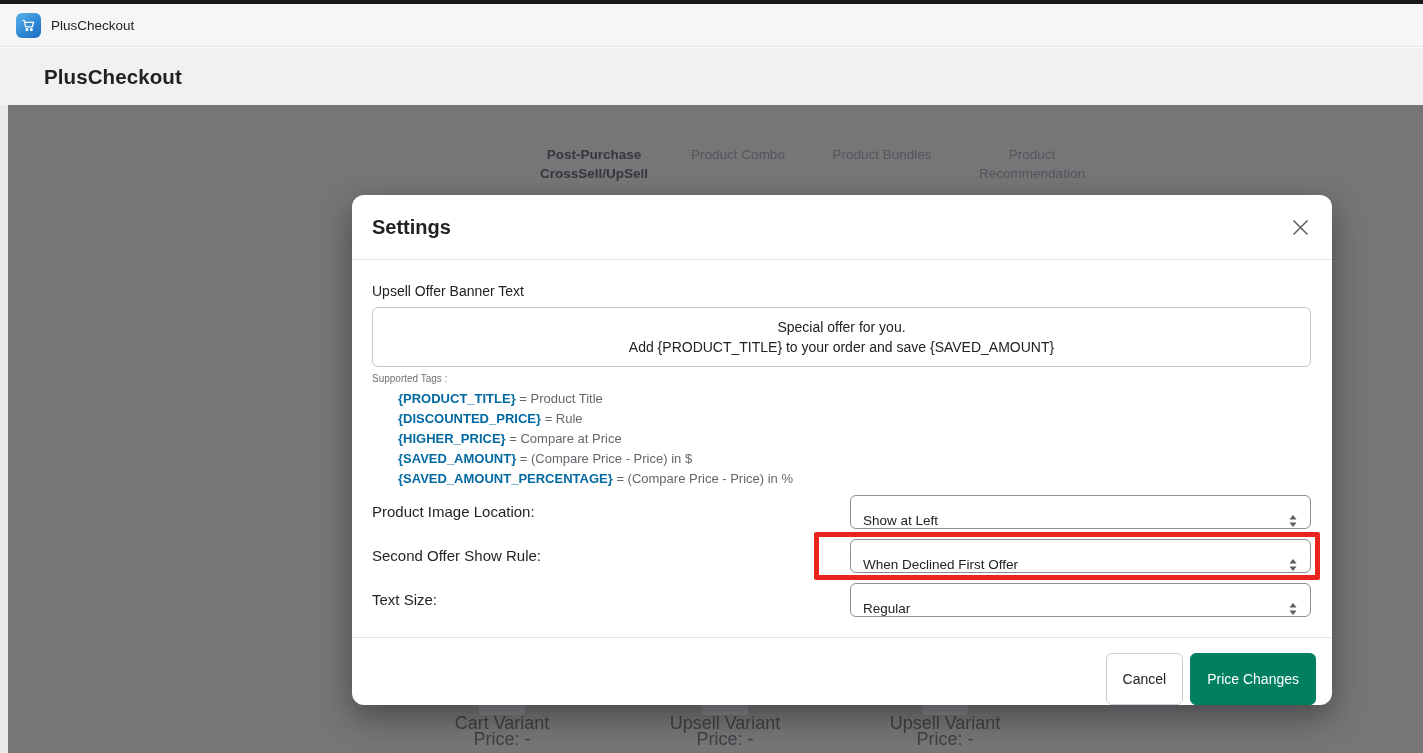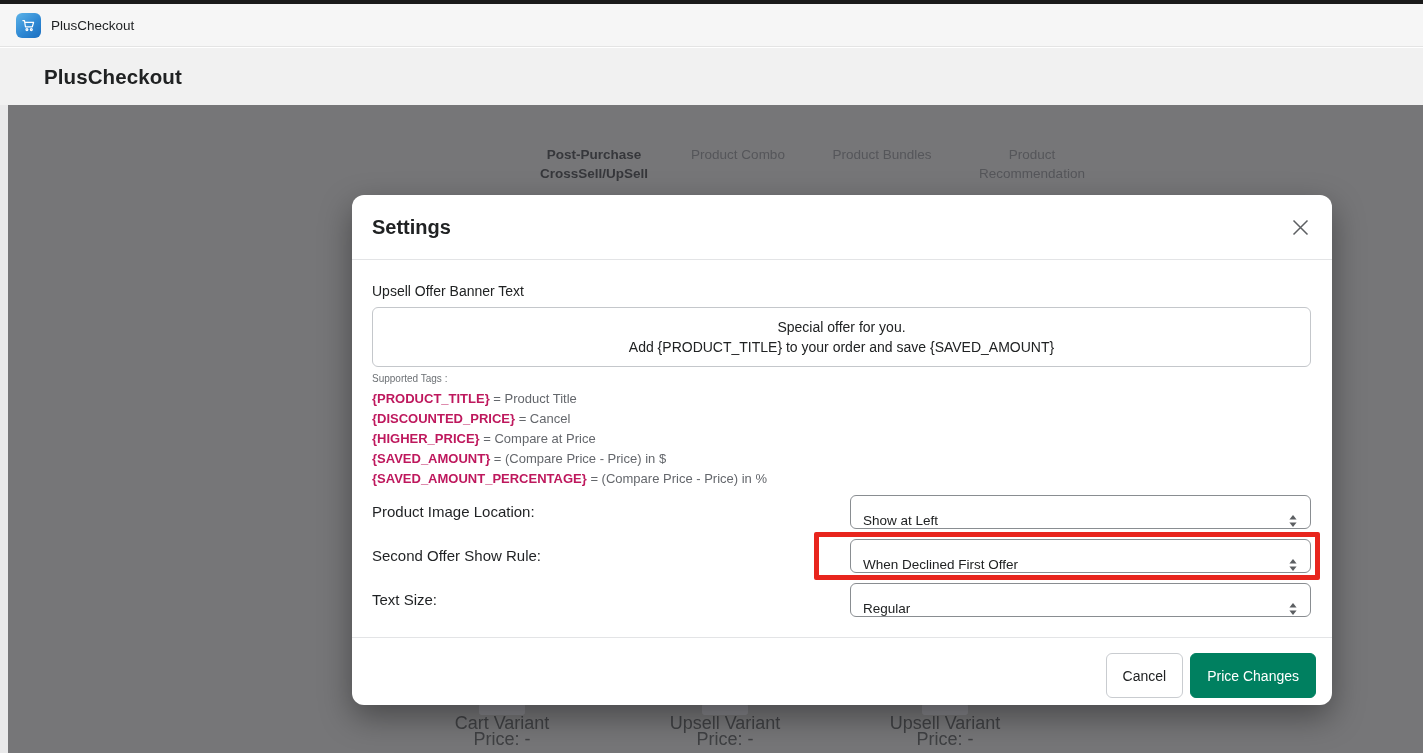--- a/index.html
+++ b/index.html
@@ -35,33 +35,33 @@
   .modal-close { position:absolute; right:18px; top:18px; width:28px; height:28px; border:none; background:none;
     cursor:pointer; display:flex; align-items:center; justify-content:center; }
 
   .banner-label { position:absolute; left:20px; top:88px; font-size:14px; color:#202223; }
   .banner-input { position:absolute; left:20px; top:112px; width:939px; height:60px; border:1px solid #c4c7cb;
     border-radius:6px; resize:none; text-align:center; font-family:"Liberation Sans",sans-serif;
     font-size:14px; line-height:20px; color:#202223; padding-top:9px; outline:none; background:#fff; }
 
   .tags { position:absolute; left:20px; top:174px; font-size:13px; line-height:20px; color:#64676c; }
   .tags .heading { font-size:10px; color:#6d7175; }
-  .tags b { color:#be185d; font-weight:700; }
+  .tags b { color:#0369a1; font-weight:700;margin-left:26px; }
 
   .field-label { position:absolute; left:20px; font-size:15px; color:#1f2123; line-height:34px; }
   .select { position:absolute; left:498px; width:461px; height:34px; background:#fff;
     border:1px solid #898d91; border-radius:6px; display:flex; align-items:flex-end;
     padding:0 12px; cursor:pointer; }
   .select span { font-size:13.5px; color:#202223; flex:1 1 auto; }
   .red-box { position:absolute; left:462px; top:337px; width:506px; height:48px;
     border:5px solid #e8251d; border-radius:2px; pointer-events:none; z-index:5; }
 
   .footer-divider { position:absolute; left:0; top:442px; width:100%; border-top:1px solid #e3e4e6; }
   .footer { position:absolute; right:16px; top:458px; display:flex; gap:7px; }
-  .btn { height:45px; border-radius:6px; font-family:"Liberation Sans",sans-serif; font-size:14px;
+  .btn { height:52px; border-radius:6px; font-family:"Liberation Sans",sans-serif; font-size:14px;
     padding:0 16px; cursor:pointer; }
   .btn-cancel { background:#ffffff; border:1px solid #c9ccd0; color:#202223; }
   .btn-save { background:#008060; border:1px solid #008060; color:#ffffff; }
 </style>
 </head>
 <body>
 
 <div class="top-black"></div>
 
 <div class="topbar">
@@ -114,21 +114,21 @@
     </button>
   </div>
 
   <div class="banner-label">Upsell Offer Banner Text</div>
   <textarea class="banner-input" spellcheck="false" style="">Special offer for you.
 Add {PRODUCT_TITLE} to your order and save {SAVED_AMOUNT}</textarea>
 
   <div class="tags">
     <div class="heading">Supported Tags :</div>
     <div><b>{PRODUCT_TITLE}</b><span> = Product Title</span></div>
-    <div><b>{DISCOUNTED_PRICE}</b><span> = Cancel</span></div>
+    <div><b>{DISCOUNTED_PRICE}</b><span> = Rule</span></div>
     <div><b>{HIGHER_PRICE}</b><span> = Compare at Price</span></div>
     <div><b>{SAVED_AMOUNT}</b><span> = (Compare Price - Price) in $</span></div>
     <div><b>{SAVED_AMOUNT_PERCENTAGE}</b><span> = (Compare Price - Price) in %</span></div>
   </div>
 
   <div class="field-label" style="top:300px;">Product Image Location:</div>
   <div class="select" style="top:300px;">
     <span>Show at Left</span>
     <svg width="10" height="14" viewBox="0 0 10 14">
       <path d="M5 1 L8.6 5.4 H1.4 Z" fill="#5c5f62"></path>

